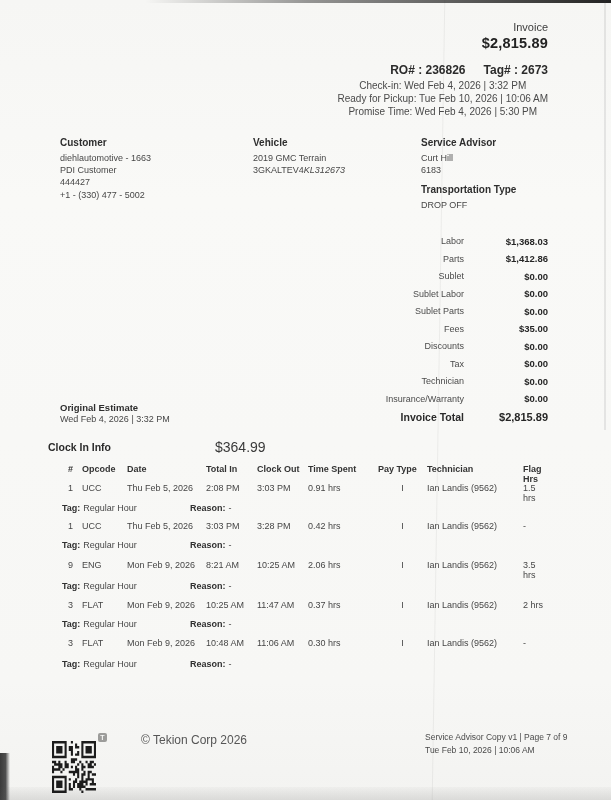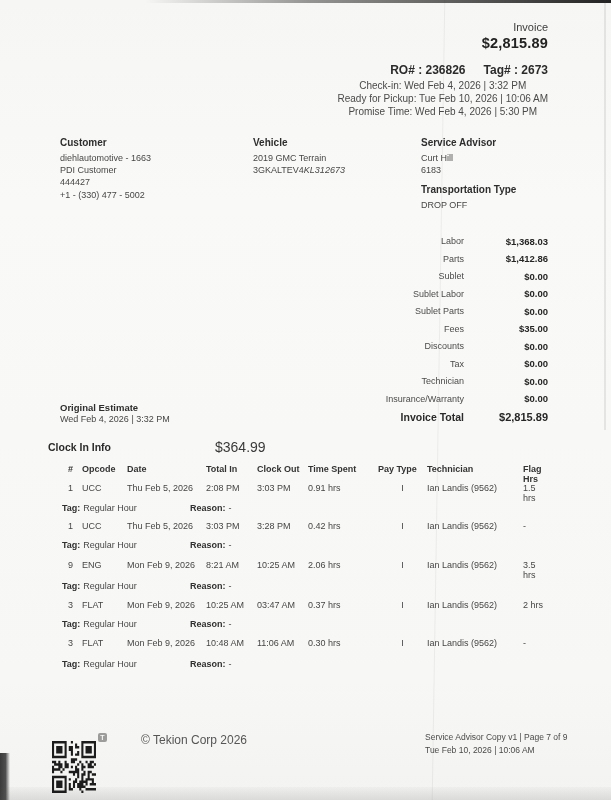--- a/index.html
+++ b/index.html
@@ -227,21 +227,21 @@
   <div class="abs tagrow" style="top:581px">
     <span class="tg"><span class="lab">Tag:</span><span>Regular Hour</span></span>
     <span class="rs"><span class="lab">Reason:</span><span>-</span></span>
   </div>
 
   <div class="abs crow" style="top:600px">
     <span>3</span>
       <span>FLAT</span>
       <span>Mon Feb 9, 2026</span>
       <span>10:25 AM</span>
-      <span>03:47 AM</span>
+      <span>11:47 AM</span>
       <span>0.37 hrs</span>
       <span class="c-pay">I</span>
       <span>Ian Landis (9562)</span>
       <span>2 hrs</span>
   </div>
   <div class="abs tagrow" style="top:619px">
     <span class="tg"><span class="lab">Tag:</span><span>Regular Hour</span></span>
     <span class="rs"><span class="lab">Reason:</span><span>-</span></span>
   </div>
 

